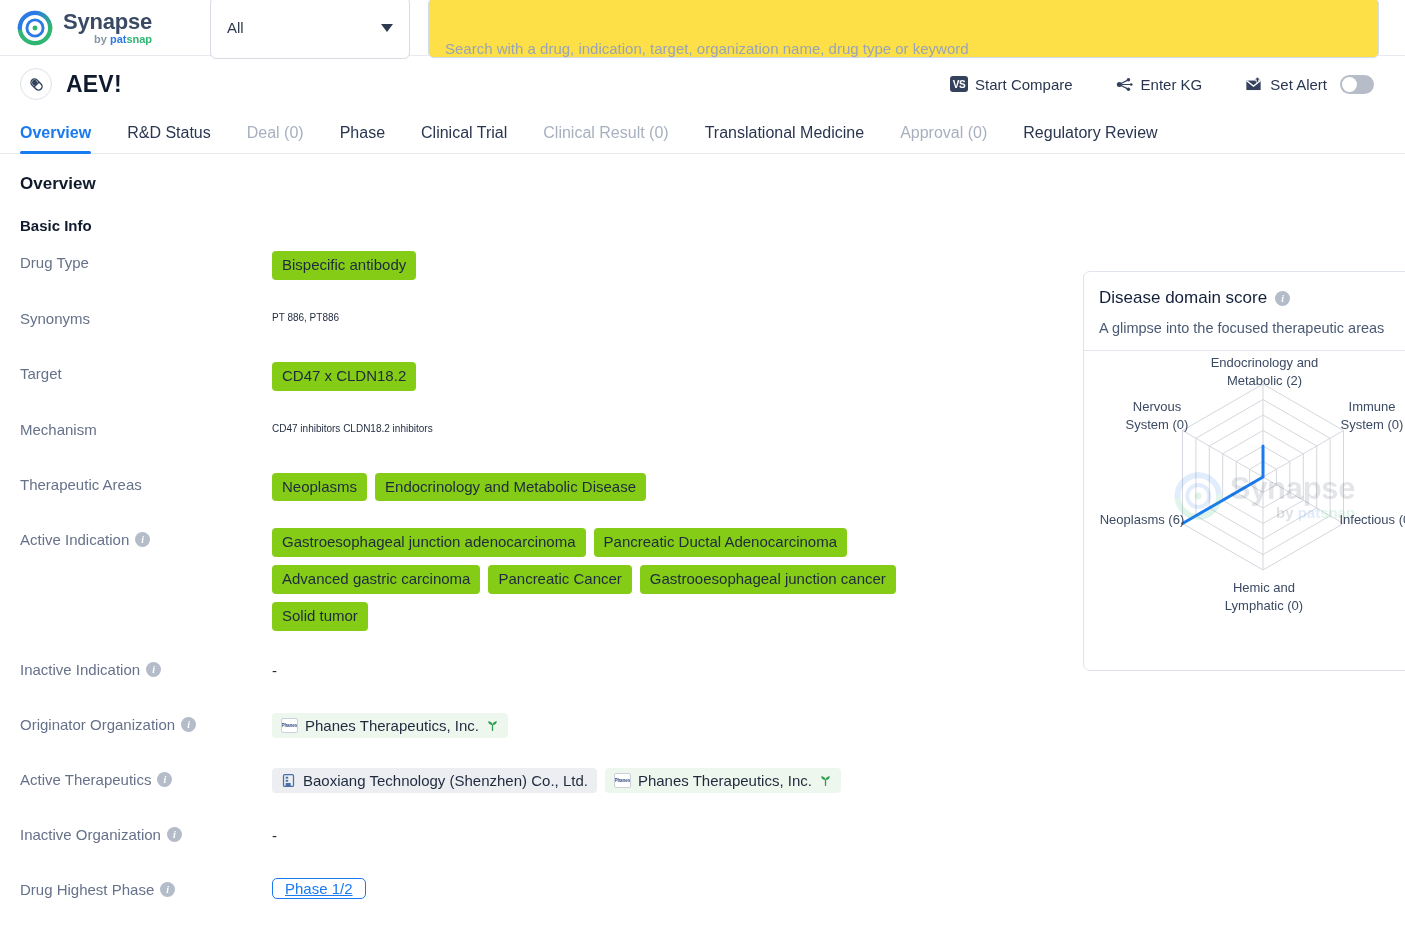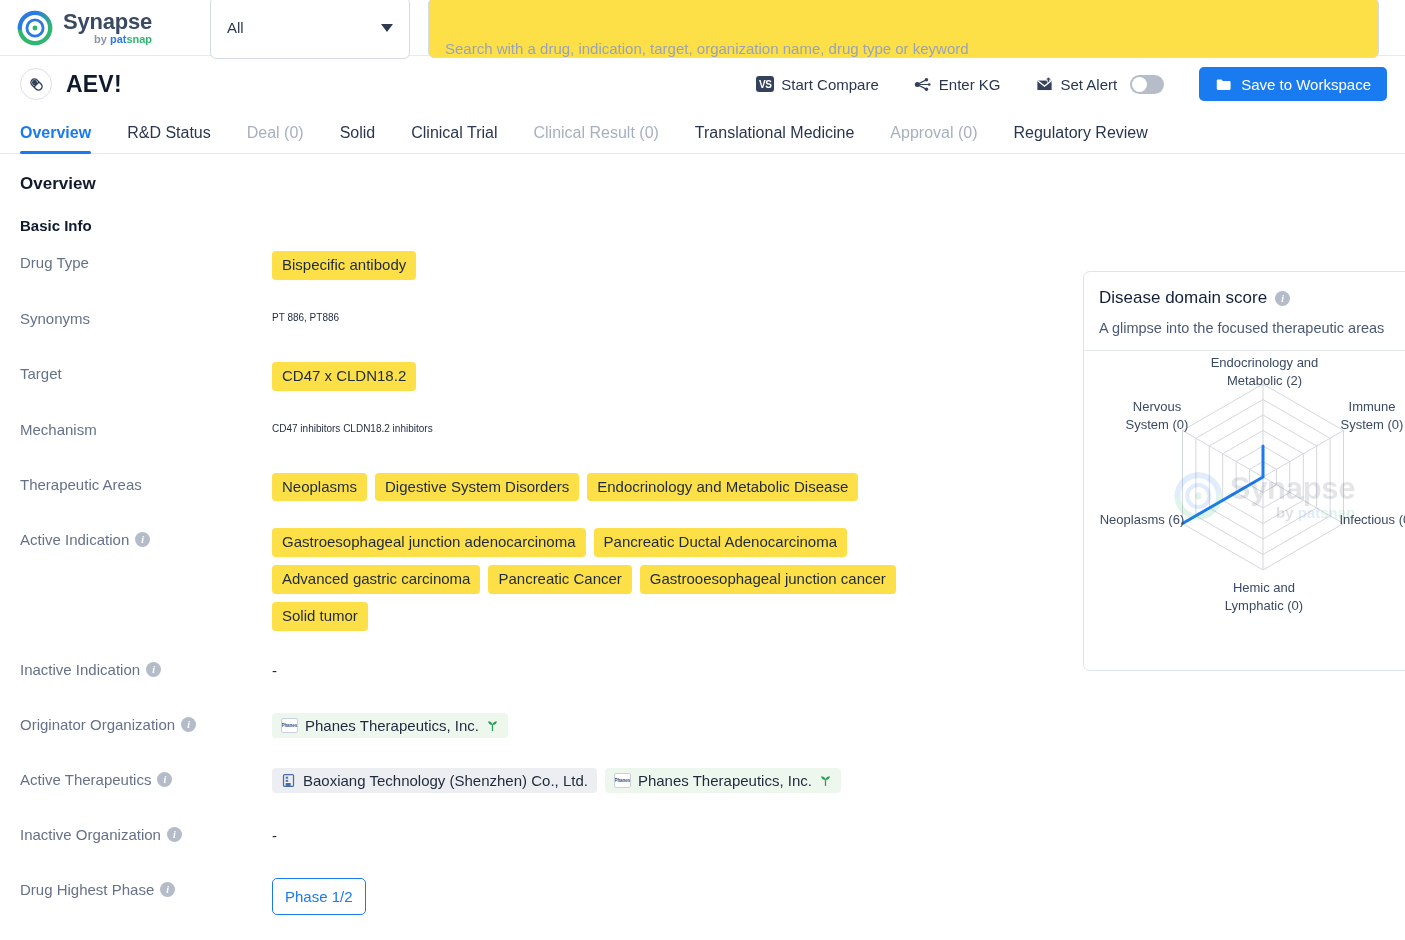--- a/index.html
+++ b/index.html
@@ -73,21 +73,21 @@
     width: 32px; height: 32px; border-radius: 50%;
     border: 1px solid #dde1e8;
     display: flex; align-items: center; justify-content: center;
     flex: none;
   }
   .drug-title {
     font-size: 23px; font-weight: bold; color: #0f1b2d;
     margin-left: 14px; letter-spacing: 0.2px;
   }
   .header-actions {
-    margin-left: auto; display: flex; align-items: center; gap: 8px; justify-content: flex-end;
+    margin-left: auto; display: flex; align-items: center; gap: 16px; justify-content: flex-end;
   }
   .act {
     display: flex; align-items: center; gap: 7px;
     font-size: 15px; color: #2a3650;
     cursor: pointer; padding: 0 13px; height: 32px;
     white-space: nowrap;
   }
   .vs-badge {
     width: 18px; height: 16px; border-radius: 3px;
     background: #33415c; color: #fff;
@@ -160,21 +160,21 @@
   }
   .info-i {
     width: 15px; height: 15px; border-radius: 50%;
     background: #b4bcca; color: #fff;
     font-size: 10px; font-weight: bold; font-style: italic;
     display: inline-flex; align-items: center; justify-content: center;
     flex: none; cursor: pointer;
     font-family: "Liberation Serif", serif;
   }
   .chip {
-    background: #fde047; border-radius: 4px;
+    background: #84cc16; border-radius: 4px;
     padding: 5px 10px; font-size: 15px; color: #1f2a3d;
     cursor: pointer; line-height: 1.25;
   }
   .plain-val {
     font-size: 10px; color: #1f2a3d; padding: 5px 0;
   }
   .dash { font-size: 15px; color: #1f2a3d; padding: 4px 0; }
   .chip-green {
     background: #eef7ed; border-radius: 4px;
     padding: 4px 9px; font-size: 15px; color: #1f2a3d;
@@ -193,22 +193,22 @@
     background: #fff;
     display: flex; align-items: center; justify-content: center;
     overflow: hidden;
   }
   .org-logo-text {
     font-size: 5px; color: #3a4f86; font-weight: bold;
     letter-spacing: -0.2px; transform: scale(0.95);
   }
   .phase-badge {
     border: 1px solid #1a7aef; color: #1a7aef;
-    border-radius: 5px; padding: 9px 12px;
-    font-size: 15px; background: #fff; cursor: pointer;
+    border-radius: 5px; padding: 1px 12px;
+    font-size: 15px; background: #fff; cursor: pointer; text-decoration: underline;
   }
 
   
   .side-panel {
     position: absolute; left: 1067px; top: 271px;
     width: 361px; height: 400px;
     border: 1px solid #dfe3ea; border-radius: 7px;
     background: #fff; overflow: hidden; margin-left: 16px;
   }
   .panel-head { padding: 16px 15px 14px 15px; }
@@ -310,34 +310,28 @@
       </div>
       <div class="act">
         <svg width="19" height="19" viewBox="0 0 24 24">
           <path d="M3 7 h18 v12 H3 z" fill="#33415c"></path>
           <path d="M3 7 l9 7 l9 -7" fill="none" stroke="#fff" stroke-width="1.6"></path>
           <path d="M17 2.5 l3.6 3.6 h-2.1 v3.1 h-3 V6.1 h-2.1 z" fill="#33415c" stroke="#fff" stroke-width="0.9"></path>
         </svg>
         <span>Set Alert</span>
         <span class="toggle"></span>
       </div>
-      <button class="save-btn">
-        <svg width="17" height="17" viewBox="0 0 24 24">
-          <path d="M2.5 6.5 a1.6 1.6 0 0 1 1.6-1.6 h5 l2 2.3 h9.3 a1.6 1.6 0 0 1 1.6 1.6 v9.2 a1.6 1.6 0 0 1 -1.6 1.6 H4.1 a1.6 1.6 0 0 1 -1.6 -1.6 z" fill="#fff"></path>
-        </svg>
-        <span>Save to Workspace</span>
-      </button>
     </div>
   </div>
 
   <div class="tabs">
     <div class="tab active">Overview</div>
     <div class="tab">R&amp;D Status</div>
     <div class="tab disabled">Deal (0)</div>
-    <div class="tab">Solid</div>
+    <div class="tab">Phase</div>
     <div class="tab">Clinical Trial</div>
     <div class="tab disabled">Clinical Result (0)</div>
     <div class="tab">Translational Medicine</div>
     <div class="tab disabled">Approval (0)</div>
     <div class="tab">Regulatory Review</div>
   </div>
 
   <div class="content">
     <div class="section-title">Overview</div>
     <div class="subsection-title">Basic Info</div>
@@ -369,21 +363,20 @@
         <div class="row-label">Mechanism</div>
         <div class="row-value">
           <span class="plain-val">CD47 inhibitors  CLDN18.2 inhibitors</span>
         </div>
       </div>
 
       <div class="row">
         <div class="row-label">Therapeutic Areas</div>
         <div class="row-value">
           <span class="chip">Neoplasms</span>
-          <span class="chip">Digestive System Disorders</span>
           <span class="chip">Endocrinology and Metabolic Disease</span>
         </div>
       </div>
 
       <div class="row">
         <div class="row-label">
           <span>Active Indication</span>
           <span class="info-i">i</span>
         </div>
         <div class="row-value">

